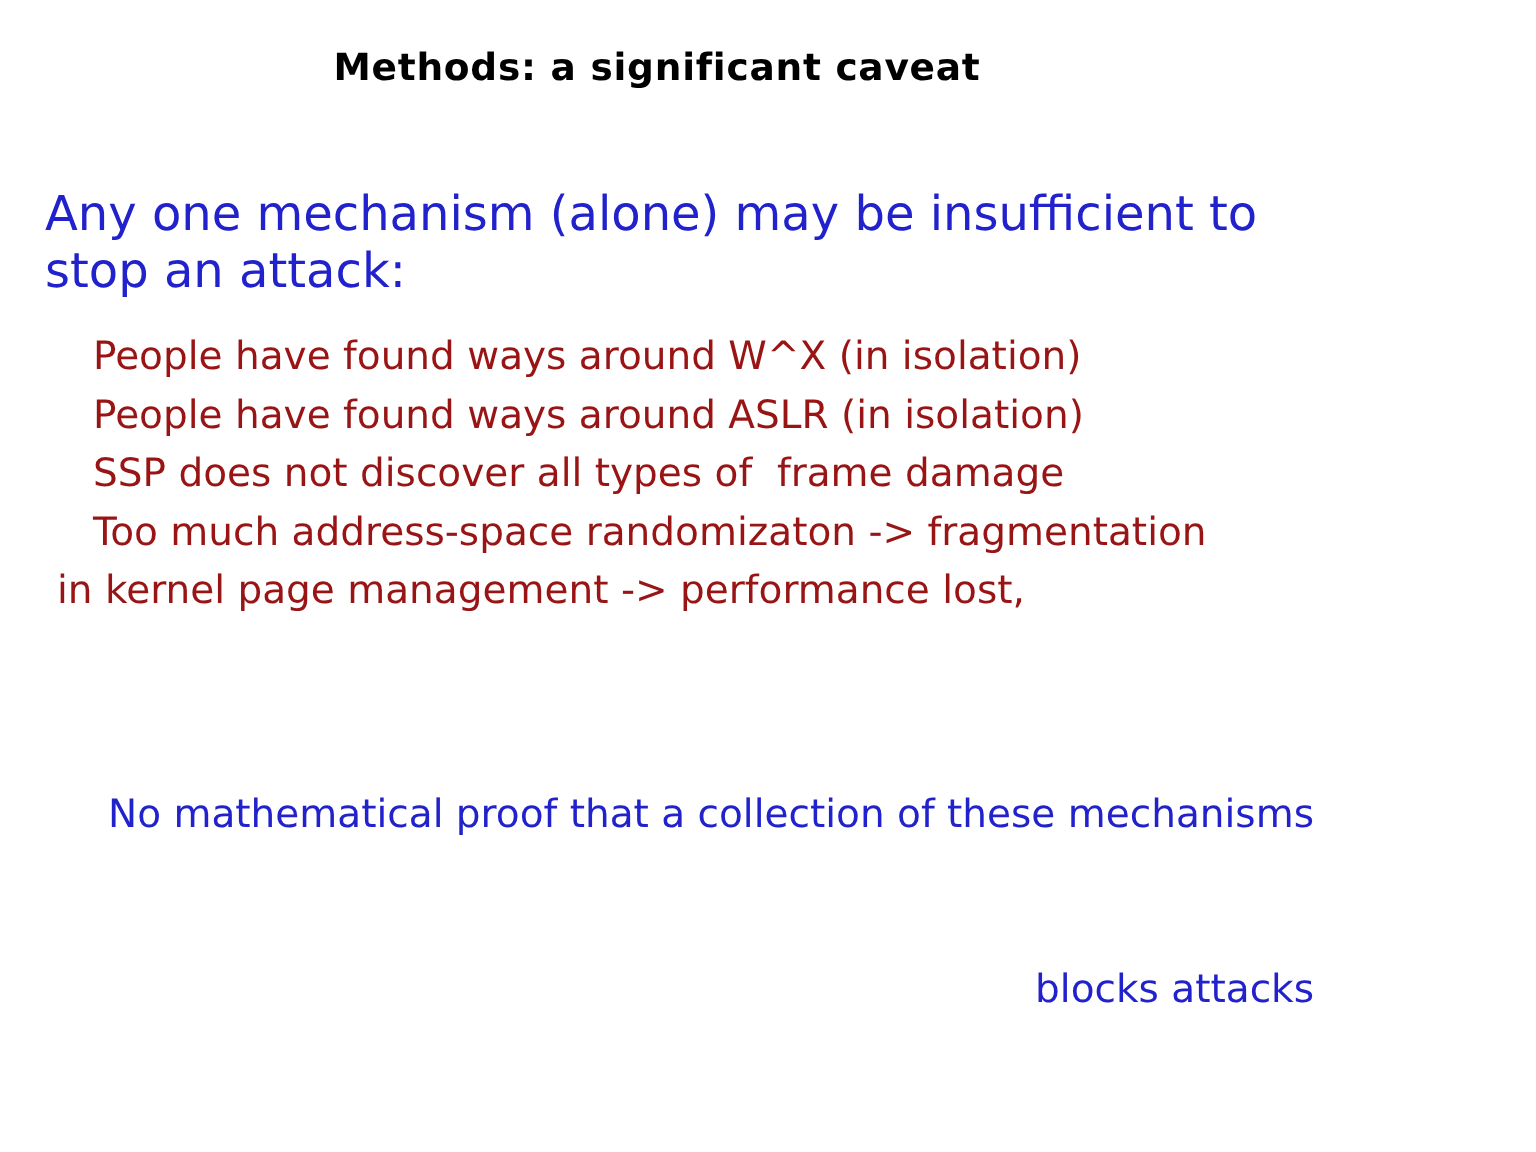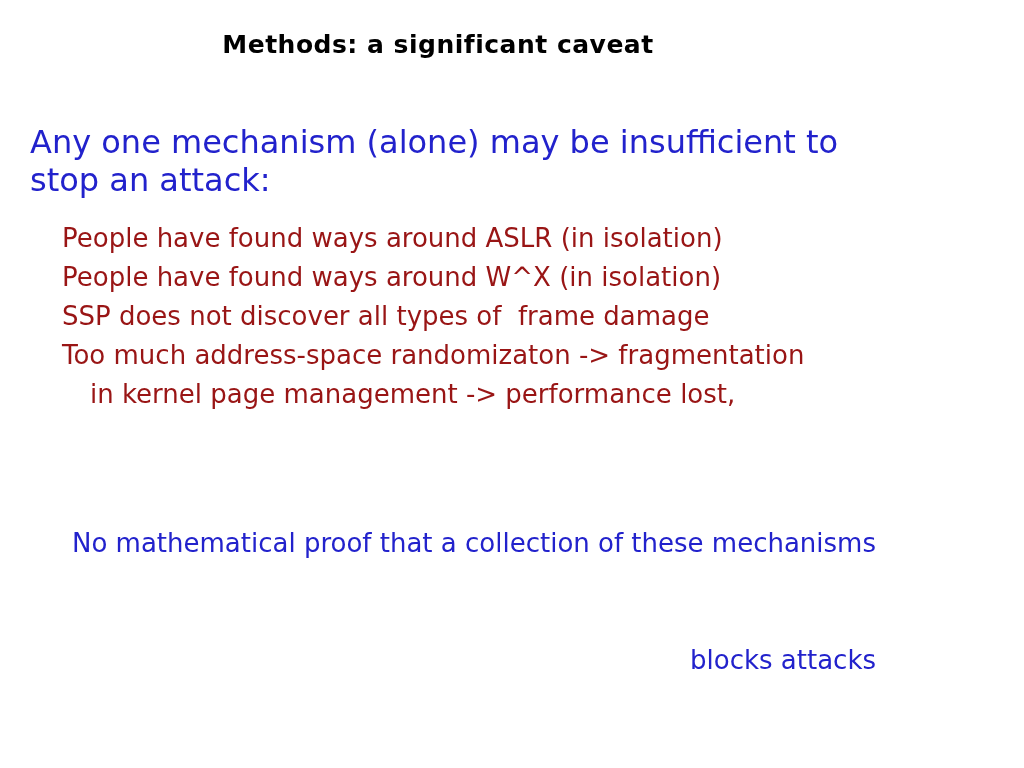--- a/index.html
+++ b/index.html
@@ -33,42 +33,42 @@
   .points {
     margin: 20px 0 0 0;
   }
   .point-line {
     font-size: 26px;
     line-height: 39px;
     color: #991515;
     white-space: pre-wrap;
   }
   .indent-1 { padding-left: 62px; }
-  .indent-2 { padding-left: 90px; }
+  .indent-2 { padding-left: 38px; }
   .para {
     margin-left: 30px;
     font-size: 26px;
     line-height: 39px;
     color: #2222cc;
     white-space: pre-wrap;
   }
   .para-1 { margin-top: 32px; text-align: right; }
 </style>
 </head>
 <body>
 
 <div class="slide">
 
   <div class="title">Methods: a significant caveat</div>
 
   <div class="intro">Any one mechanism (alone) may be insufficient to stop an attack:</div>
 
   <div class="points">
+    <div class="point-line indent-1">People have found ways around W^X (in isolation)</div>
     <div class="point-line indent-1">People have found ways around ASLR (in isolation)</div>
-    <div class="point-line indent-1">People have found ways around W^X (in isolation)</div>
     <div class="point-line indent-1">SSP does not discover all types of  frame damage</div>
     <div class="point-line indent-1">Too much address-space randomizaton -&gt; fragmentation</div>
     <div class="point-line indent-2">in kernel page management -&gt; performance lost,</div>
   </div>
 
   <div class="para para-1">
     <div>No mathematical proof that a collection of these mechanisms</div>
     <div>blocks attacks</div>
   </div>
 

